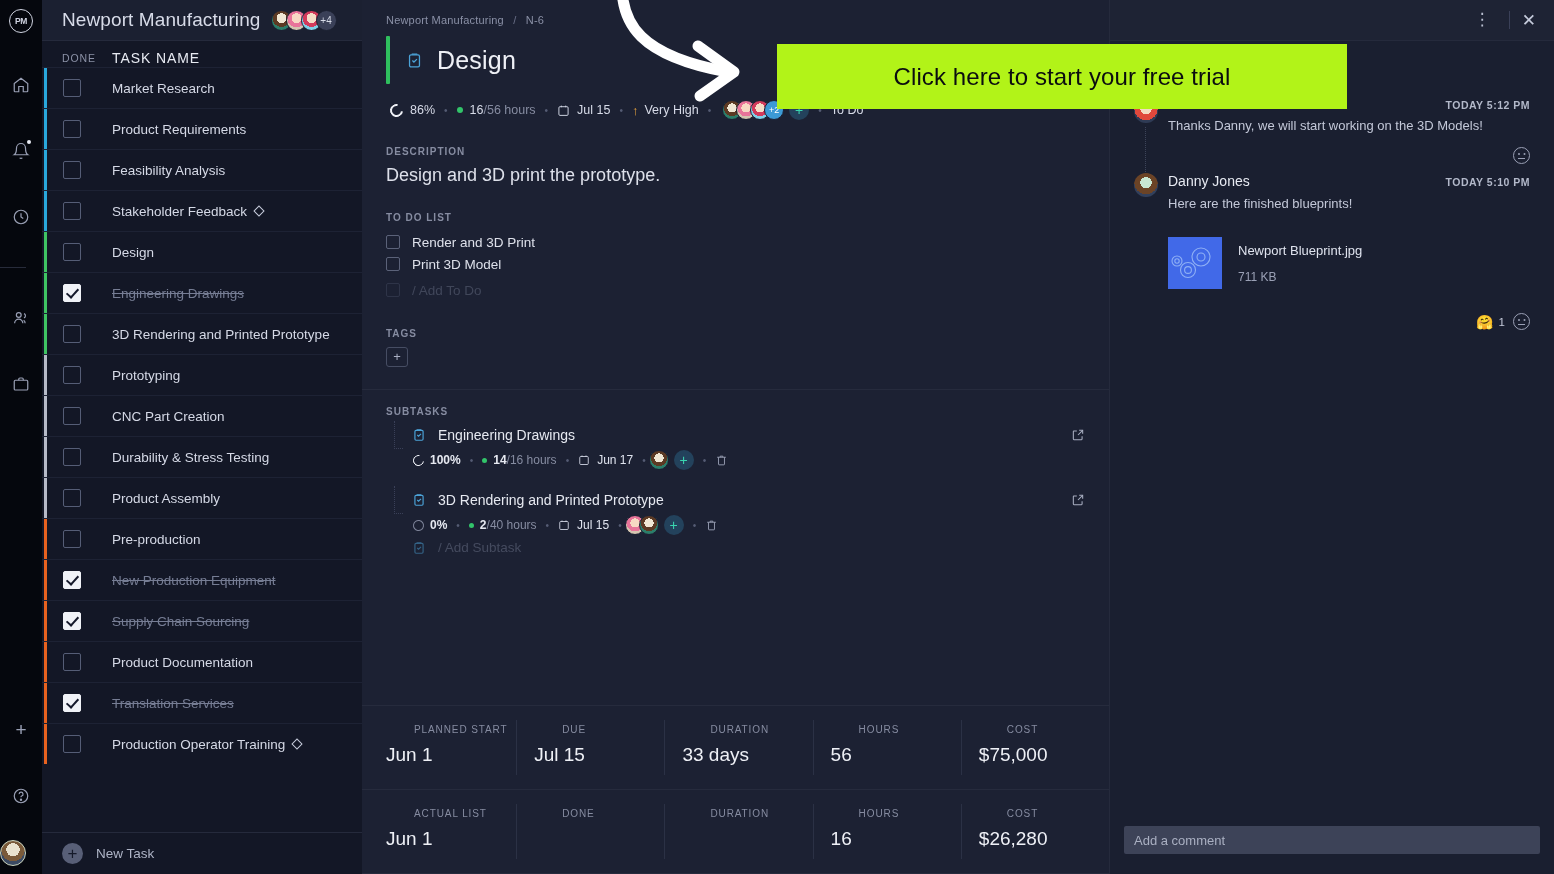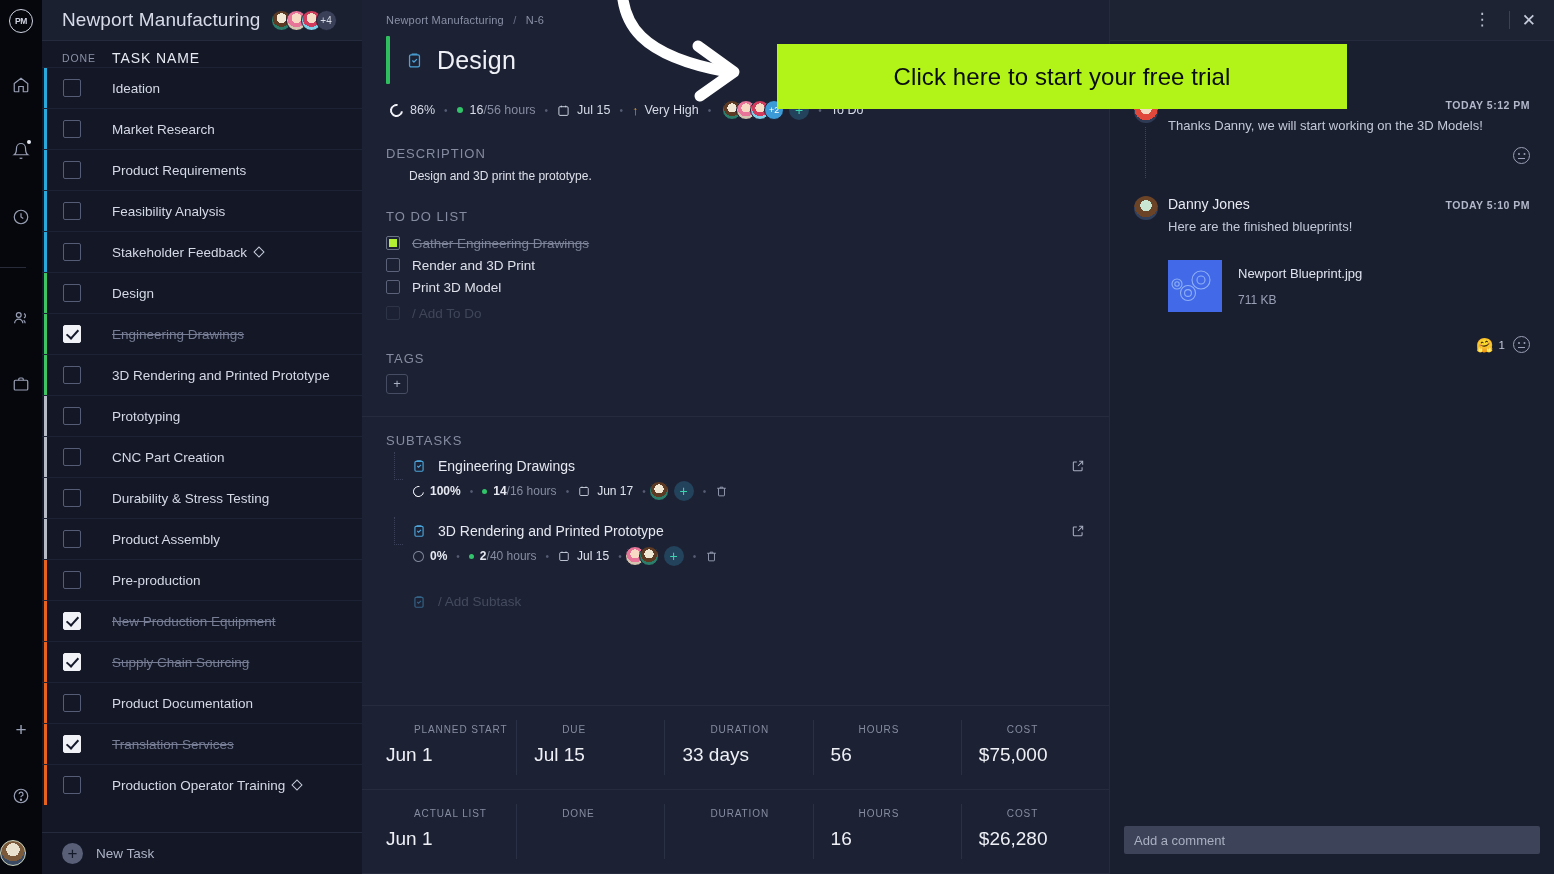--- a/index.html
+++ b/index.html
@@ -138,23 +138,23 @@
     background: #3c9ad6; color: #fff; font-size: 9px; display: flex;
     align-items: center; justify-content: center;
   }
   .av-add {
     width: 20px; height: 20px; border-radius: 50%; background: #23425c; color: #3ad6b0;
     display: flex; align-items: center; justify-content: center; font-size: 14px;
     margin-left: 5px; line-height: 0;
   }
 
   .sec-label {
-    font-size: 13px; letter-spacing: 1px; color: #868ca1; margin-top: 26px; margin-bottom: 8px;
-  }
-  .desc-text { font-size: 12px; color: #dde0ea; margin-left: 23px; }
+    font-size: 10px; letter-spacing: 1px; color: #868ca1; margin-top: 26px; margin-bottom: 8px; font-weight: bold;
+  }
+  .desc-text { font-size: 18px; color: #dde0ea; }
 
   .todo-row { display: flex; align-items: center; height: 22px; }
   .todo-cb { width: 14px; height: 14px; border: 1px solid #5b6279; border-radius: 2px; margin-right: 12px; }
   .todo-cb.done { border-color: #6a7288; background: transparent; position: relative; }
   .todo-cb.done::after {
     content: ""; position: absolute; left: 2px; top: 2px; width: 8px; height: 8px; background: #b3f034;
   }
   .todo-text { font-size: 13.5px; color: #dde0ea; }
   .todo-text.done { color: #7d8499; text-decoration: line-through; }
   .todo-add { display: flex; align-items: center; height: 24px; margin-top: 3px; opacity: .45; }
@@ -173,21 +173,21 @@
     content: ""; position: absolute; left: 8px; top: -6px; bottom: 50%;
     border-left: 1px dotted #3a4058; border-bottom: 1px dotted #3a4058; width: 8px;
   }
   .sub-head { display: flex; align-items: center; }
   .sub-name { font-size: 14px; color: #e6e9f1; margin-left: 12px; }
   .sub-ext { margin-left: auto; color: #a9afc2; display: flex; }
   .sub-meta { display: flex; align-items: center; font-size: 12px; margin-top: 7px; margin-left: 1px; }
   .sub-meta .ring { width: 11px; height: 11px; border-width: 1.7px; margin-right: 6px; }
   .sub-meta .hrs-dot { width: 5px; height: 5px; margin-right: 6px; }
   .trash { color: #9aa0b5; display: flex; }
-  .sub-add { display: flex; align-items: center; margin-top: 28px; padding-left: 26px; opacity: .5; }
+  .sub-add { display: flex; align-items: center; margin-top: 5px; padding-left: 26px; opacity: .5; }
   .sub-add-text { font-size: 13.5px; color: #6c7389; margin-left: 12px; }
 
   
   .stats { border-top: 1px solid #262b3d; }
   .stat-row { display: flex; height: 84px; border-bottom: 1px solid #262b3d; }
   .stat-cell { flex: 1 1 0; padding: 18px 0 0 0; position: relative; }
   .stat-cell + .stat-cell::before {
     content: ""; position: absolute; left: 0; top: 14px; bottom: 14px; width: 1px; background: #2b3145;
   }
   .stat-cell:first-child { padding-left: 24px; }
@@ -323,27 +323,20 @@
         <div class="av av-b"></div>
         <div class="av av-c"></div>
         <div class="av av-more">+4</div>
       </div>
     </div>
     <div class="tl-colhead">
       <div class="c-done">DONE</div>
       <div class="c-name">TASK NAME</div>
     </div>
     <div class="tl-rows" id="task-rows">
-        <div class="trow">
-          <div class="bar" style="background: rgb(41, 168, 220);"></div>
-          <div class="cb-wrap">
-            <div class="cbx"></div>
-          </div>
-          <div class="tname">Ideation</div>
-        </div>
         <div class="trow">
           <div class="bar" style="background: rgb(41, 168, 220);"></div>
           <div class="cb-wrap">
             <div class="cbx"></div>
           </div>
           <div class="tname">Market Research</div>
         </div>
         <div class="trow">
           <div class="bar" style="background: rgb(41, 168, 220);"></div>
           <div class="cb-wrap">
@@ -521,24 +514,20 @@
           </div>
           <span class="meta-dot-sep">•</span>
           <div class="mi status-txt">To Do</div>
         </div>
 
         <div class="sec-label">DESCRIPTION</div>
         <div class="desc-text">Design and 3D print the prototype.</div>
 
         <div class="sec-label">TO DO LIST</div>
         <div id="todo-rows">
-            <div class="todo-row">
-              <span class="todo-cb done"></span>
-              <span class="todo-text done">Gather Engineering Drawings</span>
-            </div>
             <div class="todo-row">
               <span class="todo-cb"></span>
               <span class="todo-text">Render and 3D Print</span>
             </div>
             <div class="todo-row">
               <span class="todo-cb"></span>
               <span class="todo-text">Print 3D Model</span>
             </div>
           </div>
         <div class="todo-add">
@@ -728,21 +717,21 @@
         <div class="c-head">
           <span class="c-name"></span>
           <span class="c-time">TODAY 5:12 PM</span>
         </div>
         <div class="c-body">Thanks Danny, we will start working on the 3D Models!</div>
         <div class="c-react">
           <span class="emoji-face"></span>
         </div>
       </div>
 
-      <div class="cmt" style="margin-top:32px">
+      <div class="cmt" style="margin-top:9px">
         <div class="c-av c-av-danny"></div>
         <div class="c-head">
           <span class="c-name">Danny Jones</span>
           <span class="c-time">TODAY 5:10 PM</span>
         </div>
         <div class="c-body">Here are the finished blueprints!</div>
 
         <div class="attach" style="margin-top:26px">
           <div class="att-thumb">
             <svg width="54" height="52" viewBox="0 0 54 52" fill="none" stroke="#8fb0f5" stroke-width="1.1">

